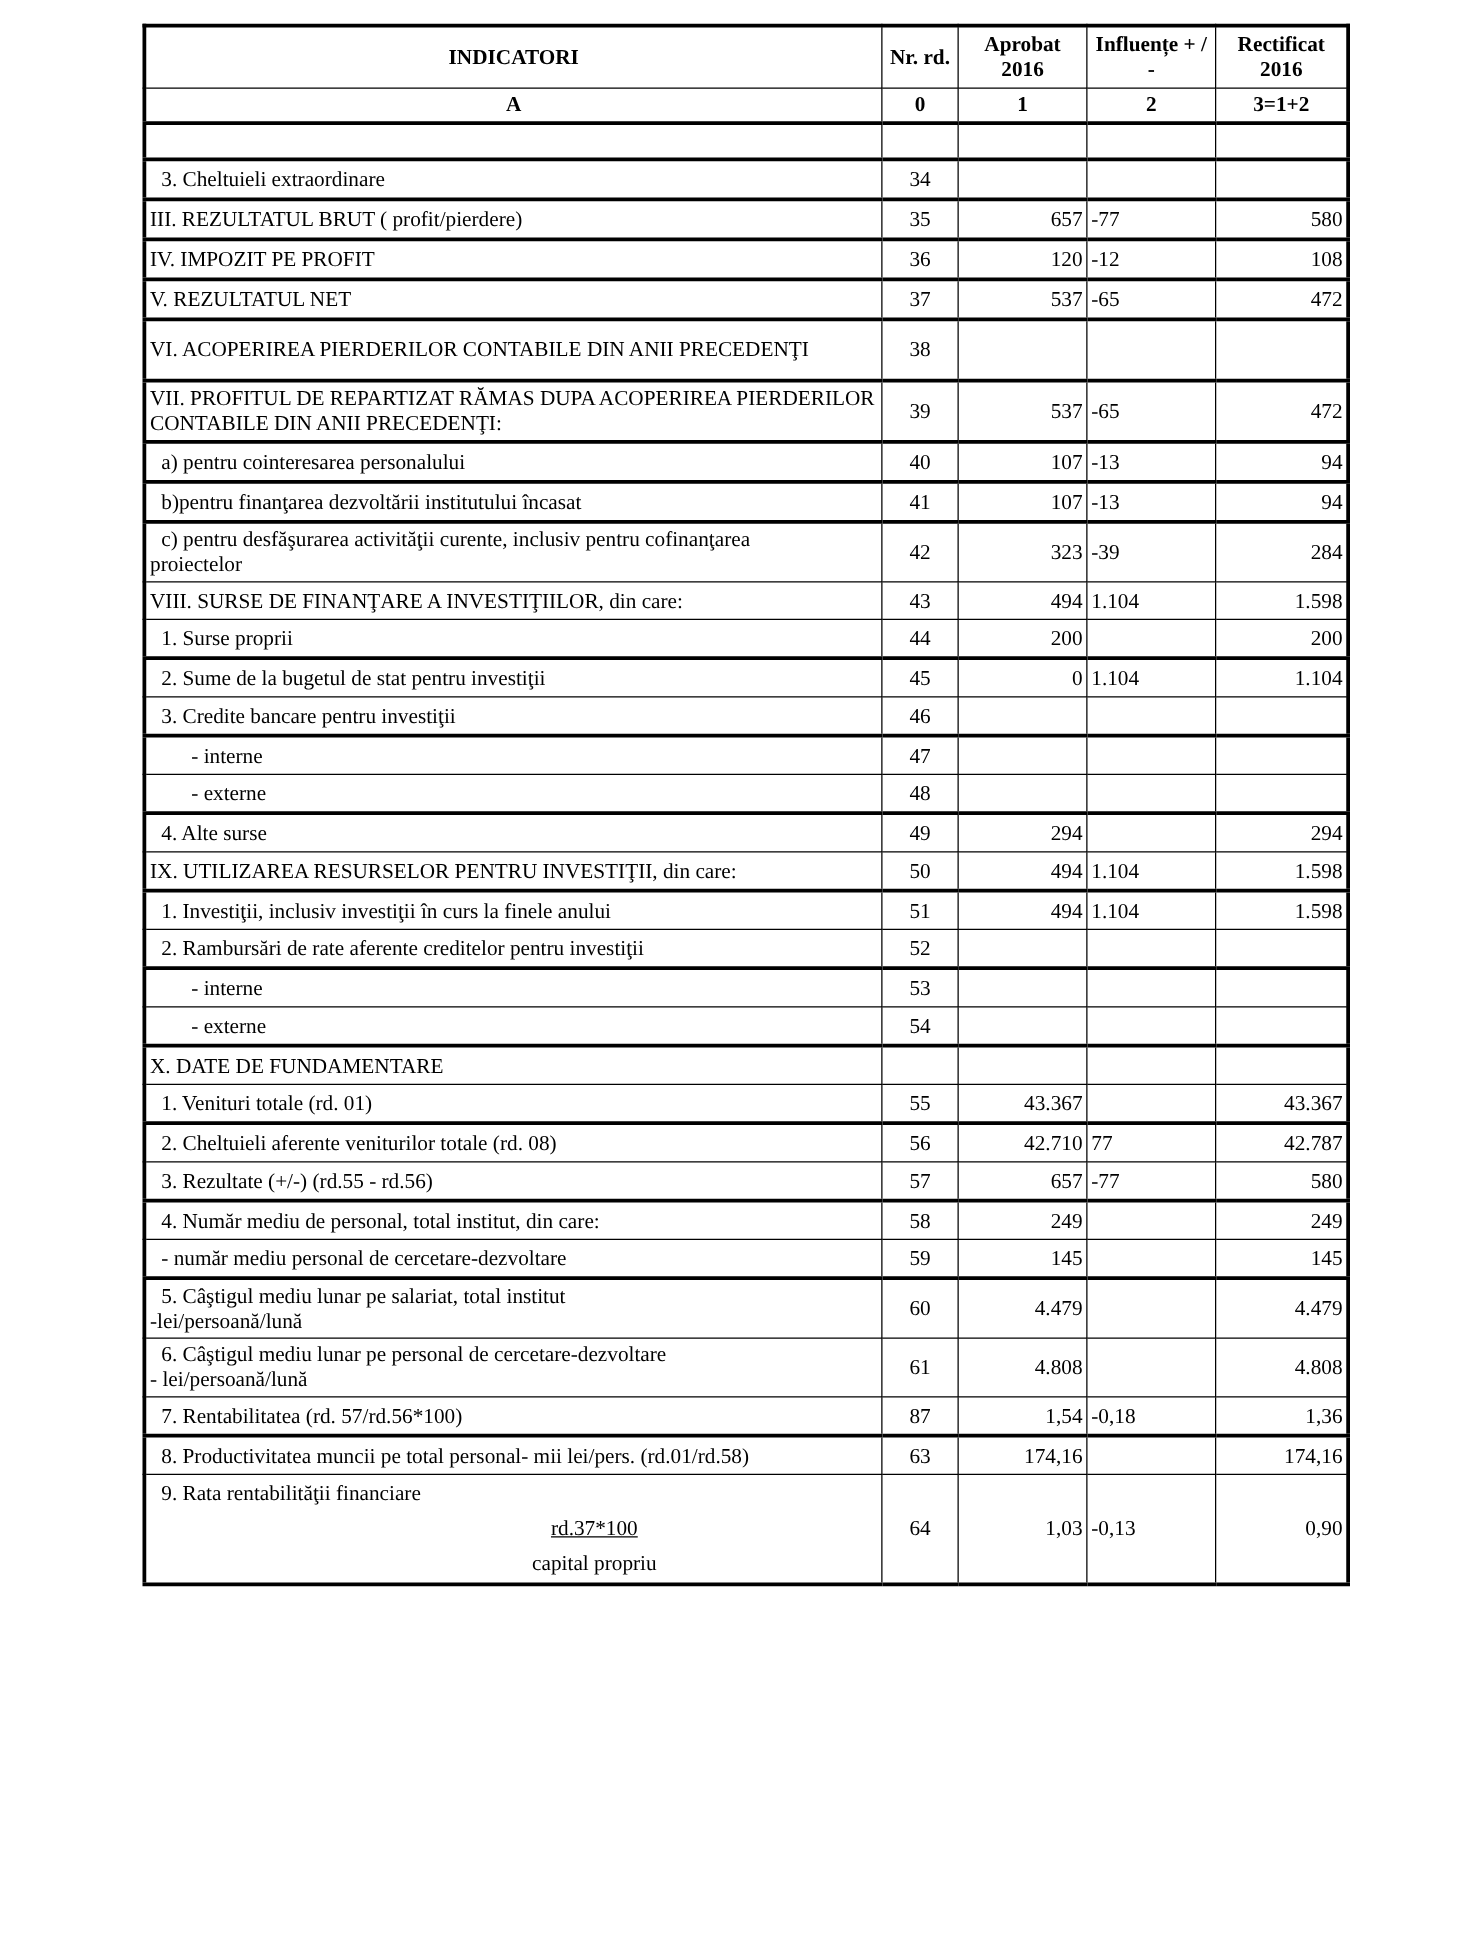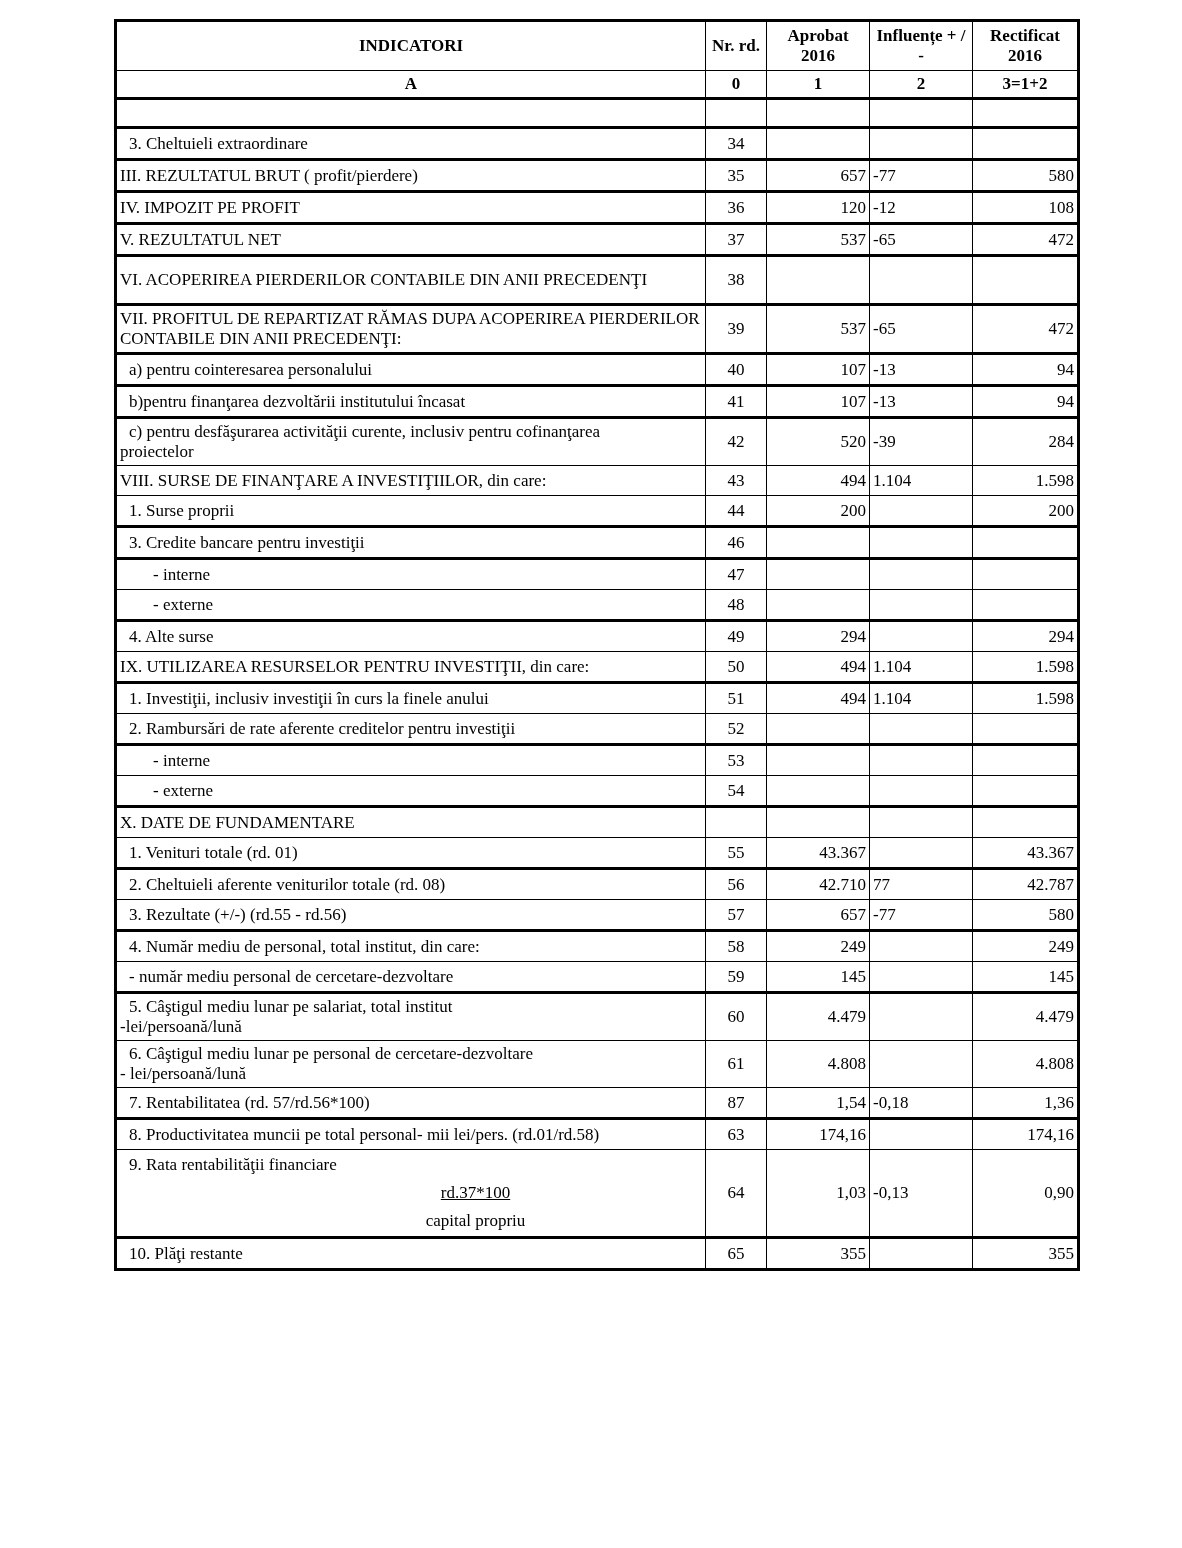--- a/index.html
+++ b/index.html
@@ -124,37 +124,44 @@
         <td class="num">107</td>
         <td class="inf">-13</td>
         <td class="num">94</td>
       </tr>
       <tr class="r2">
         <td class="ind">
           <span class="first-line">c) pentru desfăşurarea activităţii curente, inclusiv pentru cofinanţarea</span>
           <span class="cont-line">proiectelor</span>
         </td>
         <td class="nr">42</td>
-        <td class="num">520</td>
+        <td class="num">323</td>
         <td class="inf">-39</td>
         <td class="num">284</td>
       </tr>
       <tr class="r">
         <td class="ind">VIII. SURSE DE FINANŢARE A INVESTIŢIILOR, din care:</td>
         <td class="nr">43</td>
         <td class="num">494</td>
         <td class="inf">1.104</td>
         <td class="num">1.598</td>
       </tr>
       <tr class="r thick">
         <td class="ind sub">1. Surse proprii</td>
         <td class="nr">44</td>
         <td class="num">200</td>
         <td class="inf"></td>
         <td class="num">200</td>
+      </tr>
+      <tr class="r">
+        <td class="ind sub">2. Sume de la bugetul de stat pentru investiţii</td>
+        <td class="nr">45</td>
+        <td class="num">0</td>
+        <td class="inf">1.104</td>
+        <td class="num">1.104</td>
       </tr>
       <tr class="r thick">
         <td class="ind sub">3. Credite bancare pentru investiţii</td>
         <td class="nr">46</td>
         <td class="num"></td>
         <td class="inf"></td>
         <td class="num"></td>
       </tr>
       <tr class="r">
         <td class="ind sub2">- interne</td>
@@ -291,21 +298,14 @@
       <tr class="r3 thick">
         <td class="ind sub">
           <span class="cont-line">9. Rata rentabilităţii financiare</span>
           <span class="formula"><span class="num-part">rd.37*100</span><span>capital propriu</span></span>
         </td>
         <td class="nr">64</td>
         <td class="num">1,03</td>
         <td class="inf">-0,13</td>
         <td class="num">0,90</td>
       </tr>
-      <tr class="r">
-        <td class="ind sub">10. Plăţi restante</td>
-        <td class="nr">65</td>
-        <td class="num">355</td>
-        <td class="inf"></td>
-        <td class="num">355</td>
-      </tr>
     </tbody>
 </table>
 
 </body></html>

